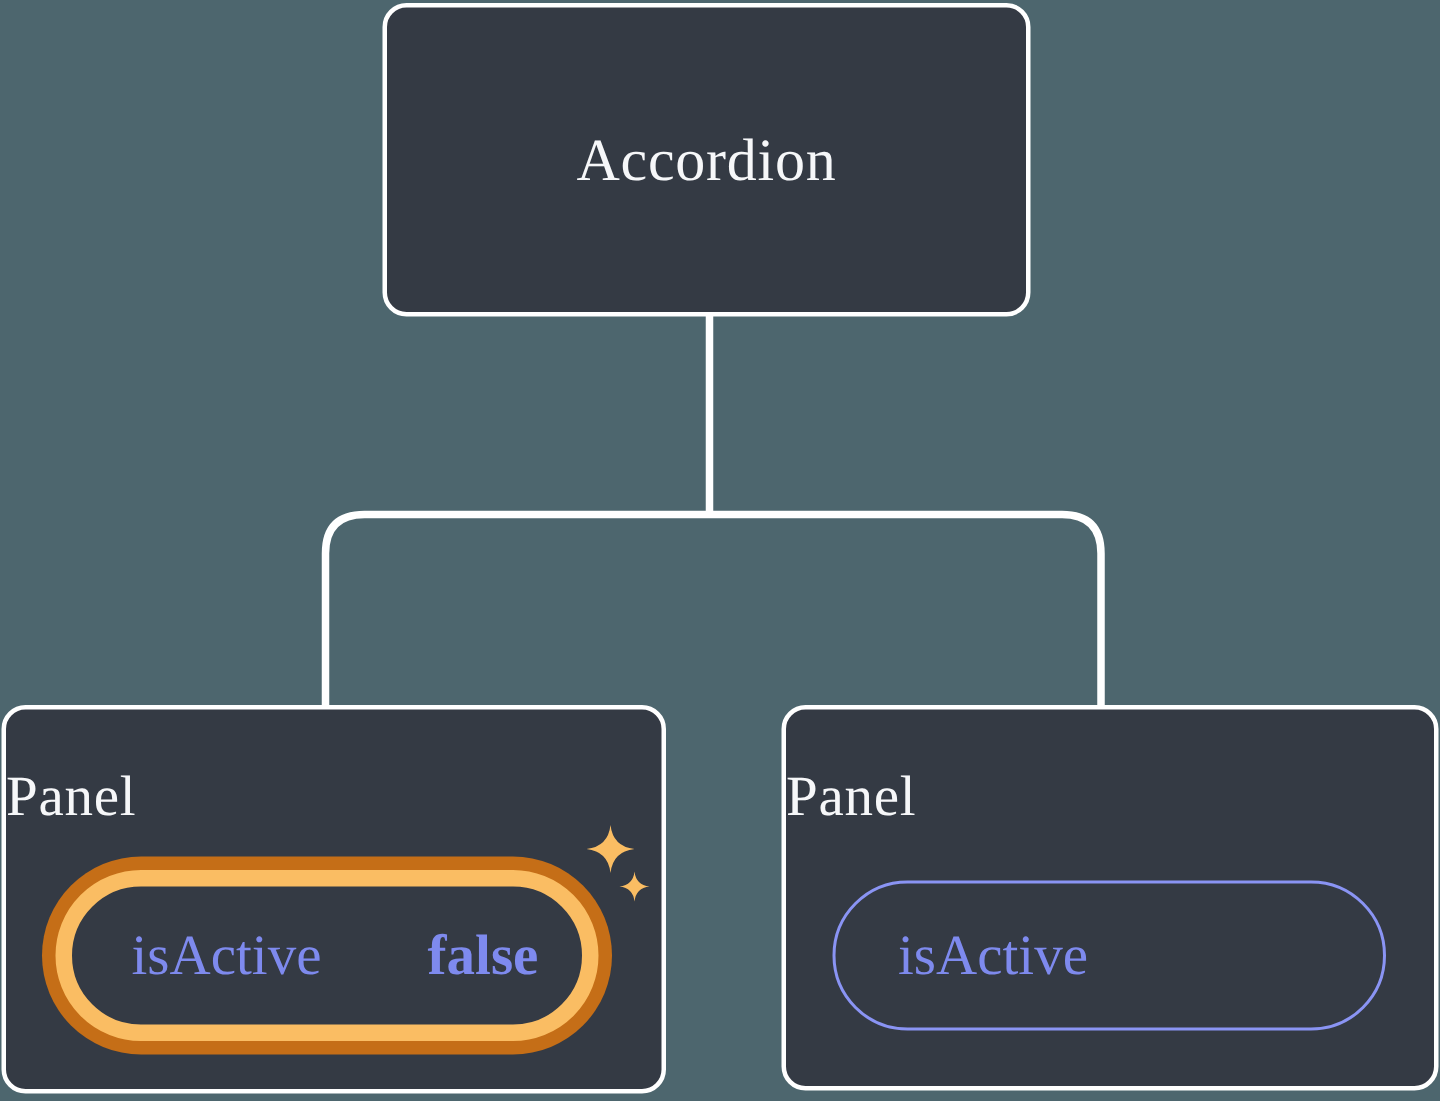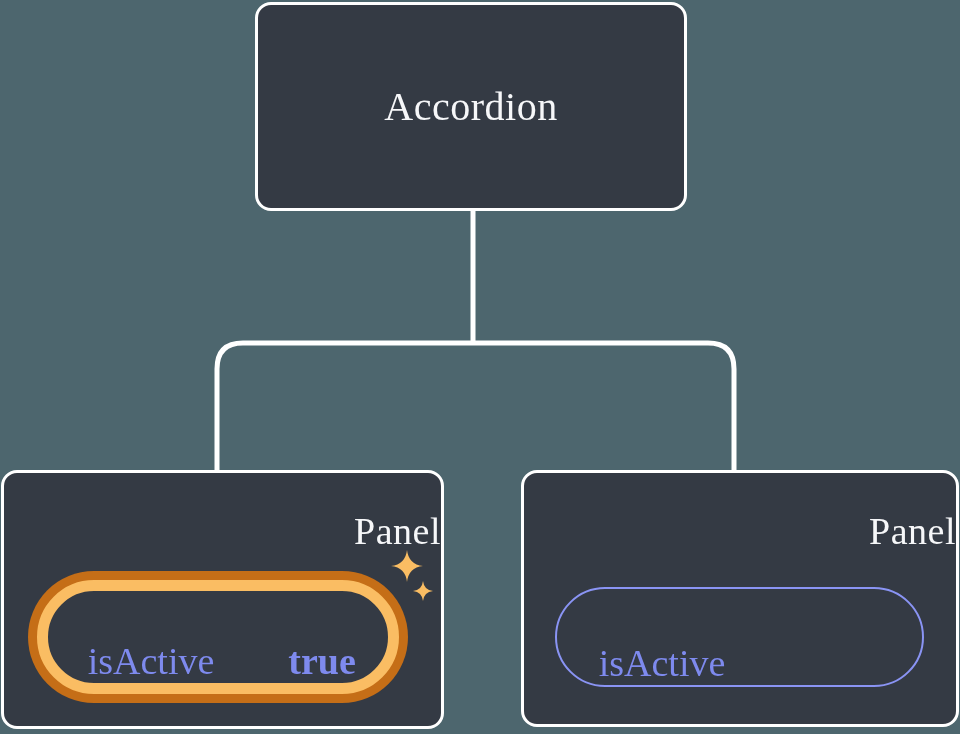--- a/index.html
+++ b/index.html
@@ -29,27 +29,27 @@
   .root-node {
     left: 255px; top: 2px; width: 432px; height: 209px;
     display: flex; align-items: center; justify-content: center;
   }
   .node-label { font-size: 40px; font-weight: 500; letter-spacing: 0.5px; }
 
   .panel-left  { left: 1px;   top: 470px; width: 443px; height: 259px; }
   .panel-right { left: 521px; top: 470px; width: 438px; height: 257px; }
   .panel-title {
     position: absolute; top: 36px; left: 0; right: 0;
-    text-align: right; font-size: 38px; font-weight: 500; letter-spacing: 0.5px;
+    text-align: left; font-size: 38px; font-weight: 500; letter-spacing: 0.5px;
   }
 
   
   .pill {
     position: absolute;
-    display: flex; align-items: flex-end;
+    display: flex; align-items: center;
     border-radius: 999px;
     background: var(--node-fill, #343A44);
     overflow: hidden;
   }
   .pill .cell {
     display: flex; align-items: center; justify-content: center;
     font-size: 38px;
     color: var(--purple-text, #7E8AEE);
   }
   .pill-active {
@@ -86,21 +86,21 @@
 
   <div class="node root-node">
     <span class="node-label">Accordion</span>
   </div>
 
   <div class="node panel-node panel-left">
     <div class="panel-title">Panel</div>
     <div class="pill pill-active">
       <span class="cell key">isActive</span>
       <span class="pill-divider"></span>
-      <span class="cell val">true</span>
+      <span class="cell val">false</span>
     </div>
   </div>
 
   <div class="node panel-node panel-right">
     <div class="panel-title">Panel</div>
     <div class="pill pill-inactive">
       <span class="cell key">isActive</span>
       <span class="pill-divider"></span>
     </div>
   </div>

